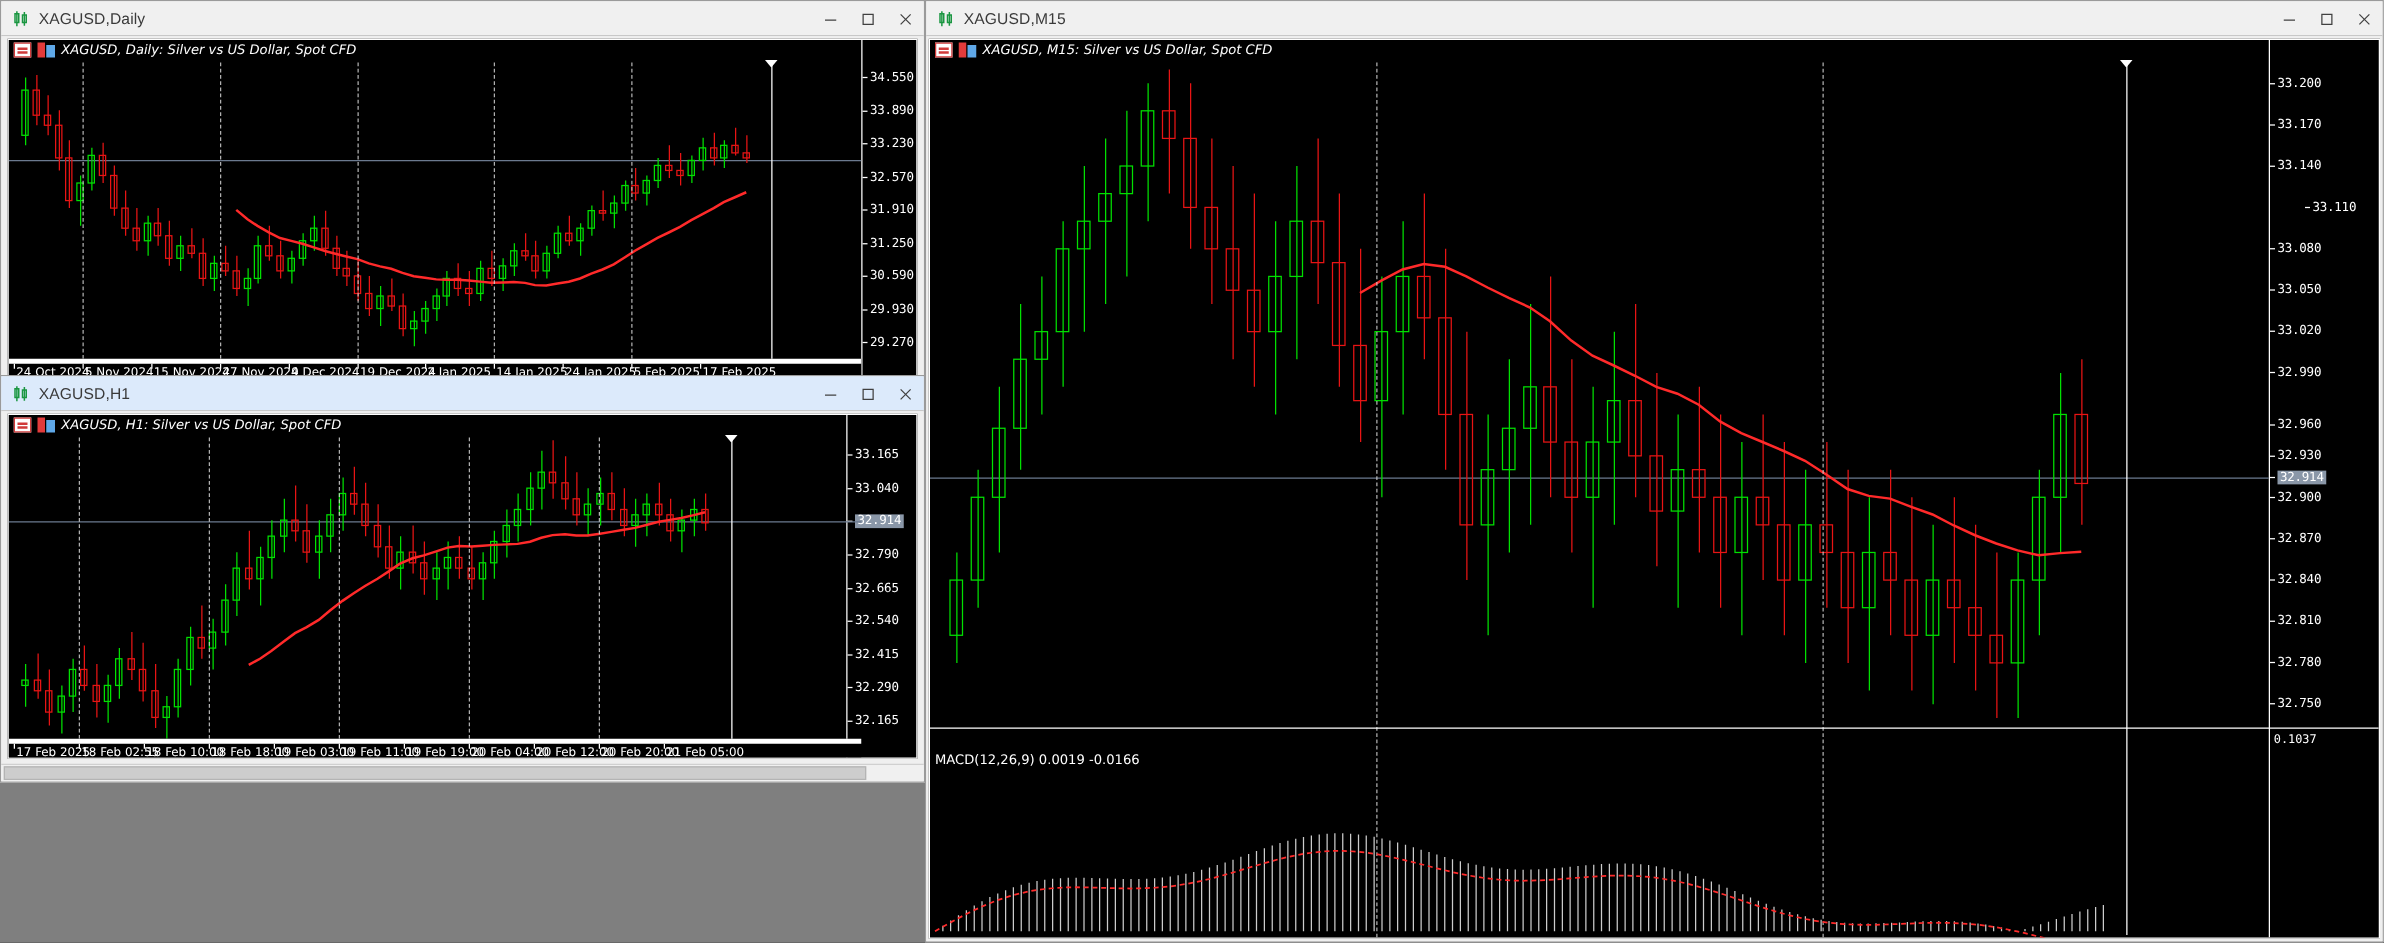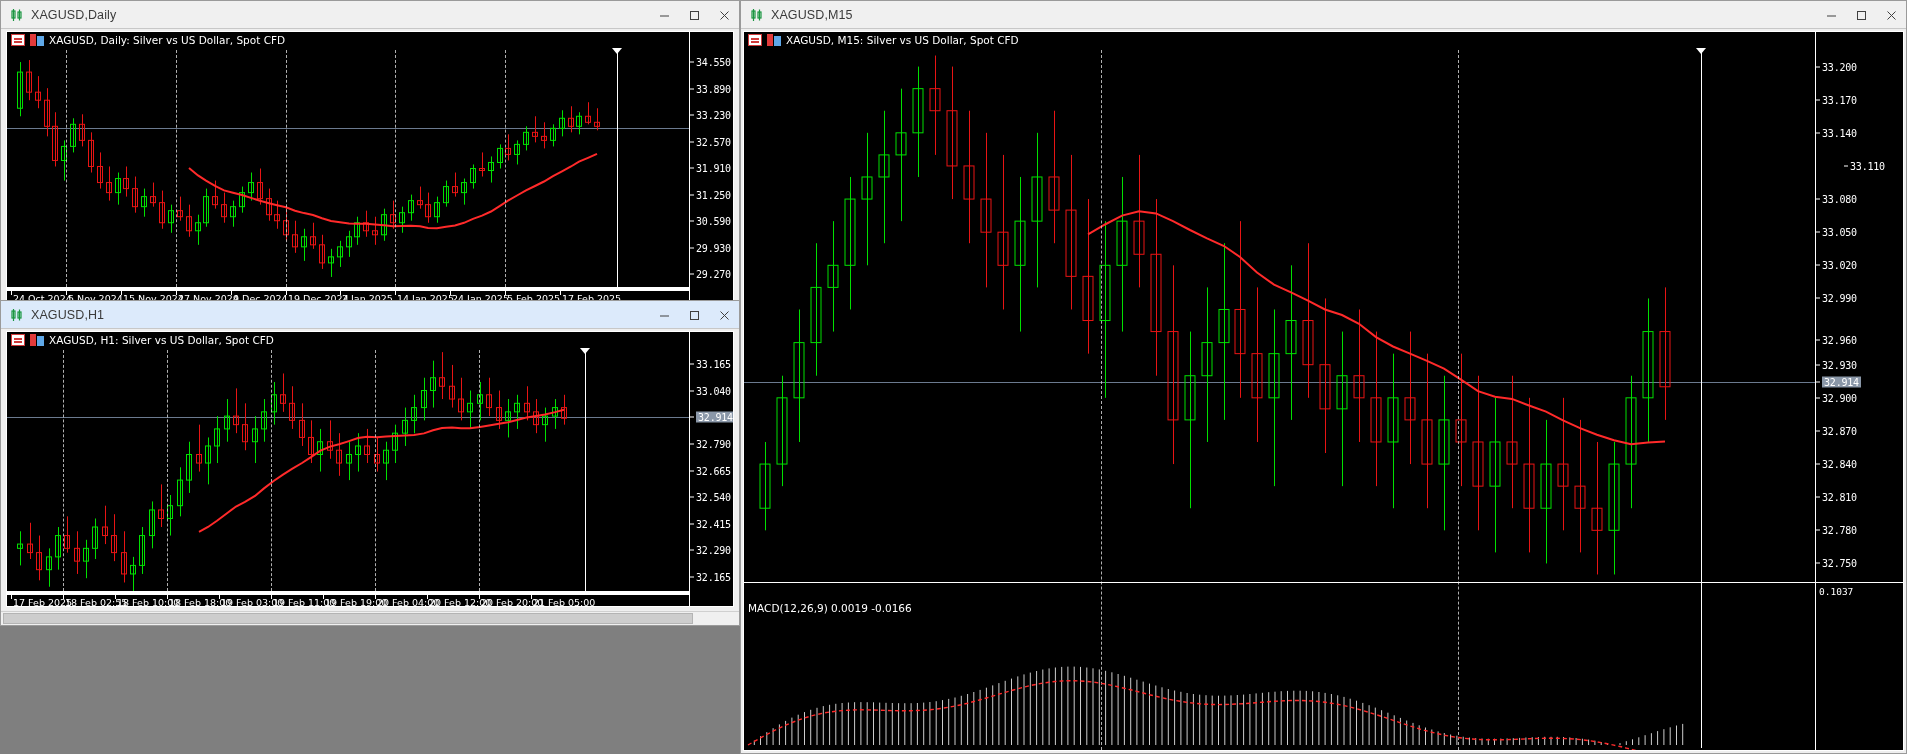--- a/index.html
+++ b/index.html
@@ -28,21 +28,21 @@
   }
   .tb-btn svg { display: block; }
 
   
   .chartbox { position: absolute; left: 0; right: 0; background: #efefef; }
   .chart { position: absolute; background: #000; border: 1px solid #ffffff; overflow: hidden; }
   .chart-header {
     position: absolute; left: 0; top: 0; height: 16px;
     display: flex; align-items: center; gap: 5px; padding-left: 4px; z-index: 6;
   }
-  .chart-header .lbl { color: #ffffff; font-size: 10.5px; font-family: "DejaVu Sans", sans-serif; white-space: nowrap; }
+  .chart-header .lbl { color: #ffffff; font-size: 10.5px; font-family: "DejaVu Sans", sans-serif; white-space: nowrap; font-style: italic; }
   .ico-data { width: 14px; height: 12px; background: #fff; border: 1px solid #d03a3a; position: relative; }
   .ico-data::before, .ico-data::after {
     content: ""; position: absolute; left: 2px; right: 2px; height: 1.5px; background: #d03a3a;
   }
   .ico-data::before { top: 3px; } .ico-data::after { top: 6px; }
   .ico-chart { width: 14px; height: 12px; position: relative; }
   .ico-chart .a { position: absolute; left: 0; top: 0; width: 6px; height: 12px; background: #e23b3b; }
   .ico-chart .b { position: absolute; left: 7px; top: 2px; width: 7px; height: 10px; background: #5fa8e8; }
 
   .plot { position: absolute; left: 0; top: 0; bottom: 0; right: 0; }
@@ -378,21 +378,21 @@
       <div class="chart" id="chart-h1" style="left:5px;top:2px;right:5px;bottom:18px;">
         <div class="chart-header">
           <span class="ico-data"></span>
           <span class="ico-chart">
               <i class="a"></i>
               <i class="b"></i>
             </span>
           <span class="lbl">XAGUSD, H1:  Silver vs US Dollar, Spot CFD</span>
         </div>
         <div class="plot" id="plot-h1">
-            <div class="price-axis" style="width: 44px;">
+            <div class="price-axis" style="width: 56px;">
               <div class="tick" style="top: 31.8628px;">
                 <span class="dash"></span>
                 <span class="val">33.165</span>
               </div>
               <div class="tick" style="top: 58.5221px;">
                 <span class="dash"></span>
                 <span class="val">33.040</span>
               </div>
               <div class="tick current" style="top: 85.3947px;">
                 <span class="dash"></span>

